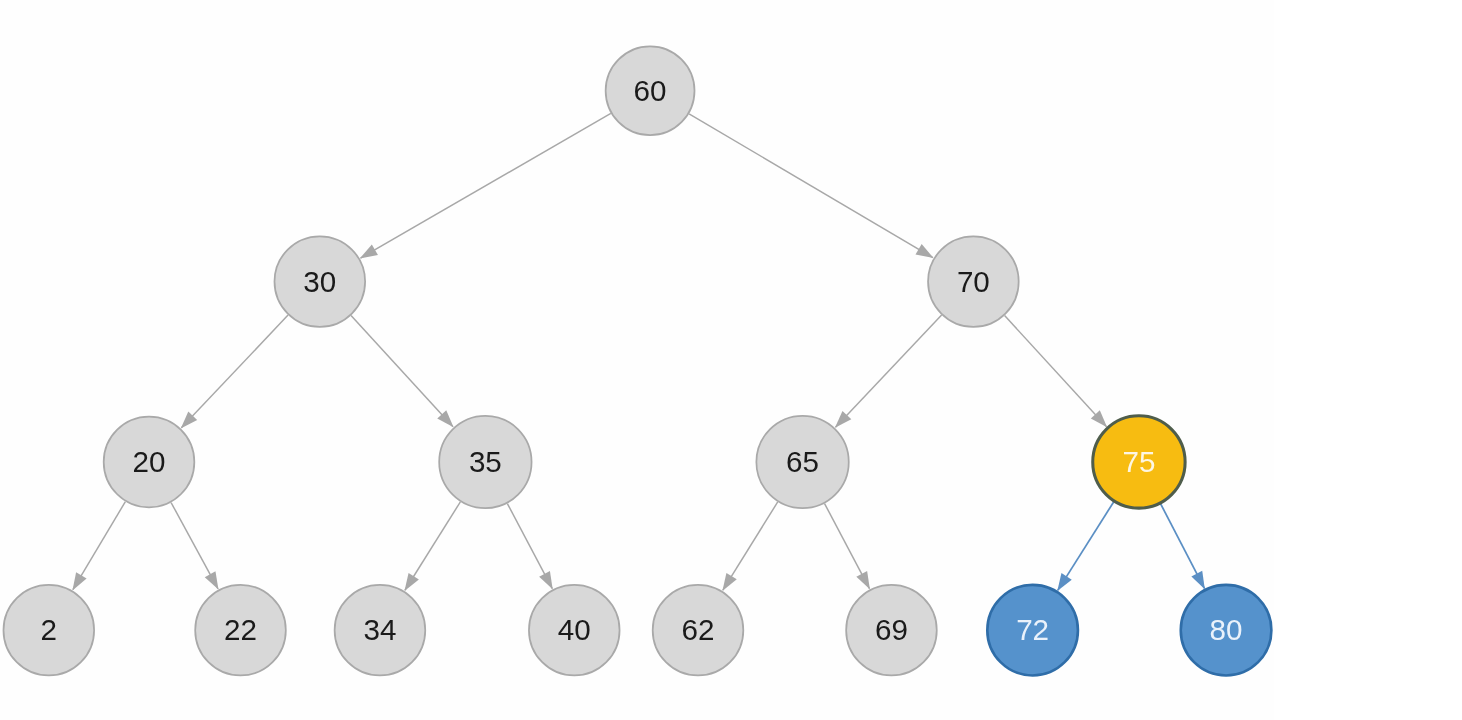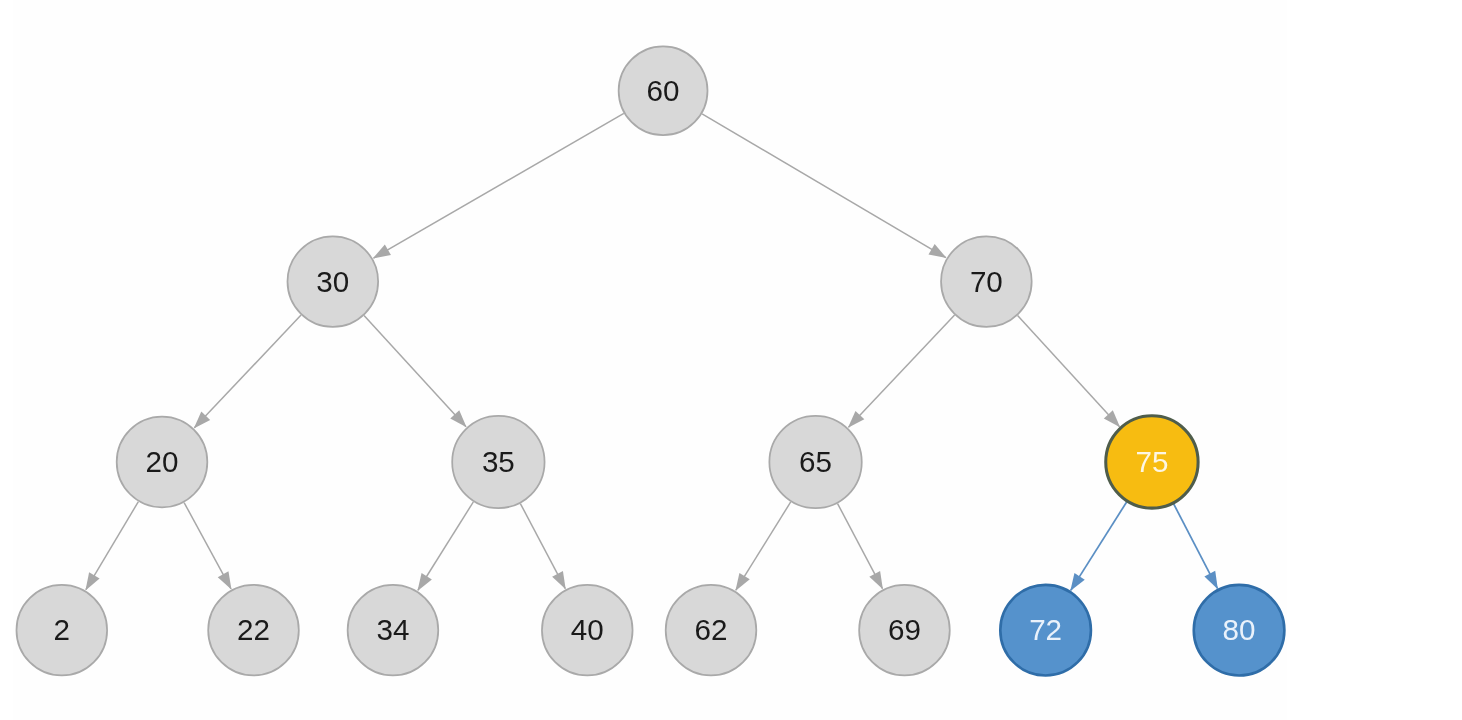--- a/index.html
+++ b/index.html
@@ -7,21 +7,20 @@
     padding: 0;
     background: #ffffff;
     font-family: "Liberation Sans", "DejaVu Sans", sans-serif;
   }
   #stage {
     position: relative;
     width: 1274px;
     height: 720px;
     background: #fefefe;
     overflow: hidden;
-    margin-left: 13px;
   }
   #stage svg {
     display: block;
     width: 100%;
     height: 100%;
   }
   .node-label {
     font-family: "Liberation Sans", "DejaVu Sans", sans-serif;
     font-size: 34px;
     user-select: none;

